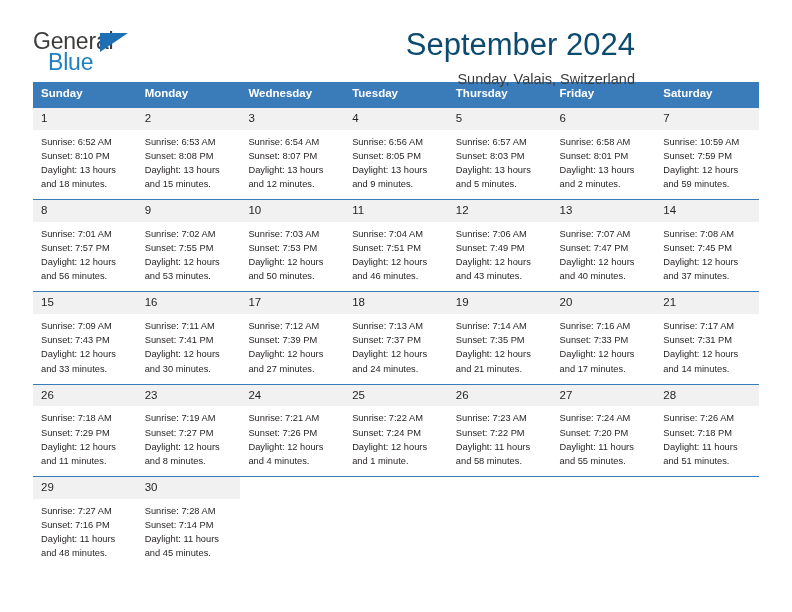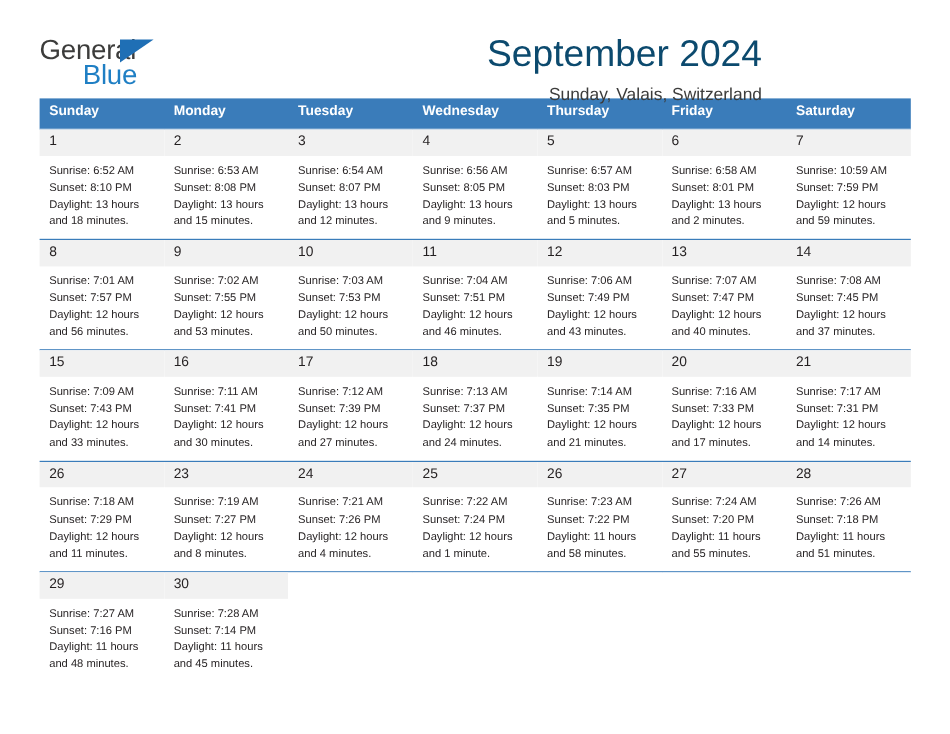--- a/index.html
+++ b/index.html
@@ -50,21 +50,21 @@
     position: absolute;
     left: 67px;
     top: 5px;
     width: 0;
     height: 0;
     border-left: 28px solid #1f6fb5;
     border-bottom: 19px solid transparent;
   }
   .logo-blue {
     position: absolute;
-    left: 36px;
+    left: 15px;
     top: 23px;
     font-size: 23px;
     color: #1f7fc4;
     letter-spacing: -0.2px;
   }
   .titles {
     text-align: right;
     padding-top: 0px;
   }
   .cal-title {
@@ -148,22 +148,22 @@
     <div class="titles">
       <h1 class="cal-title">September 2024</h1>
       <div class="cal-sub">Sunday, Valais, Switzerland</div>
     </div>
   </div>
 
   <div class="calendar">
     <div class="weekdays">
         <div class="weekday">Sunday</div>
         <div class="weekday">Monday</div>
+        <div class="weekday">Wednesday</div>
         <div class="weekday">Tuesday</div>
-        <div class="weekday">Wednesday</div>
         <div class="weekday">Thursday</div>
         <div class="weekday">Friday</div>
         <div class="weekday">Saturday</div>
       </div>
     <div id="weeks-container">
         <div class="week">
           <div class="day">
             <div class="day-num">1</div>
             <div class="day-body">
               <div>Sunrise: 6:52 AM</div>

